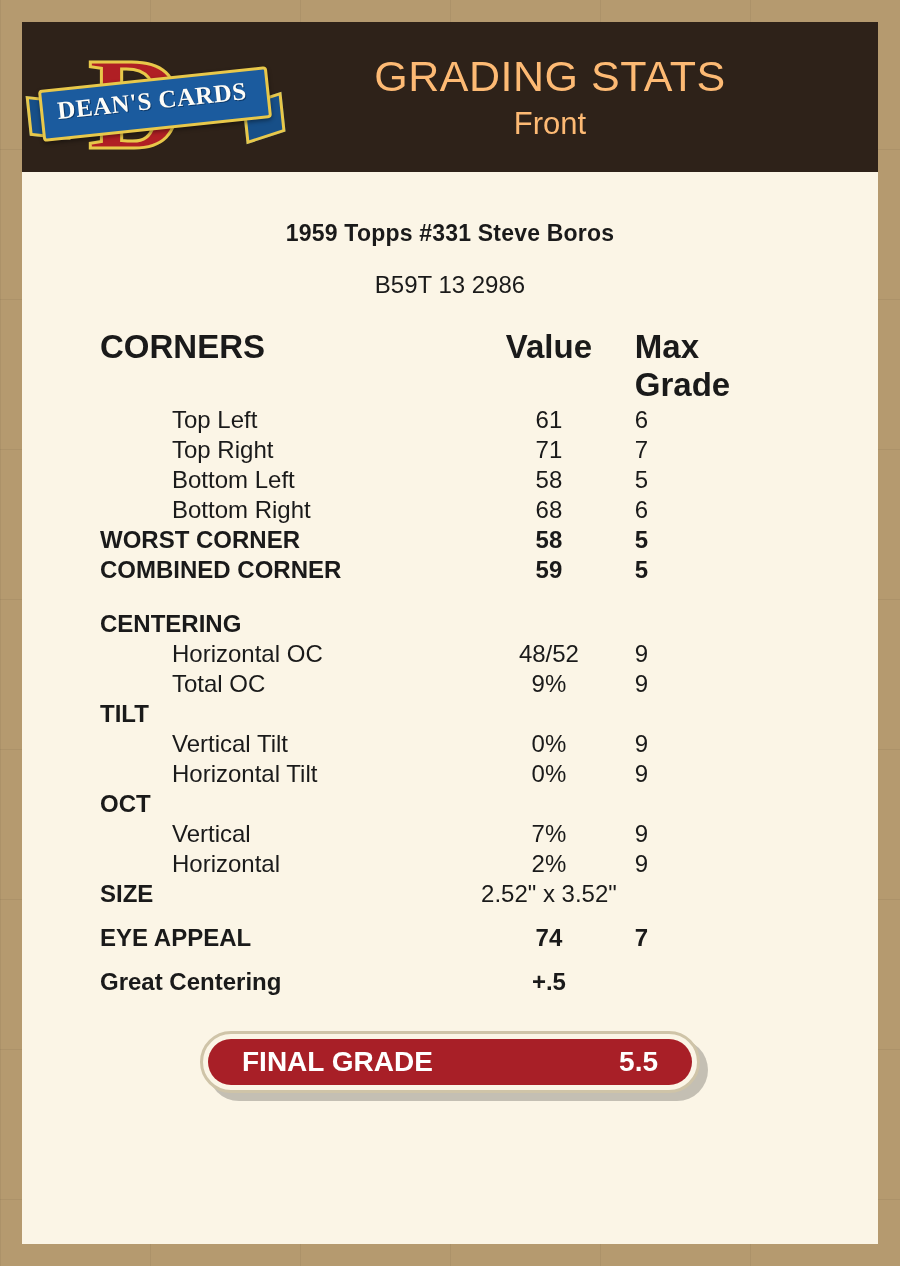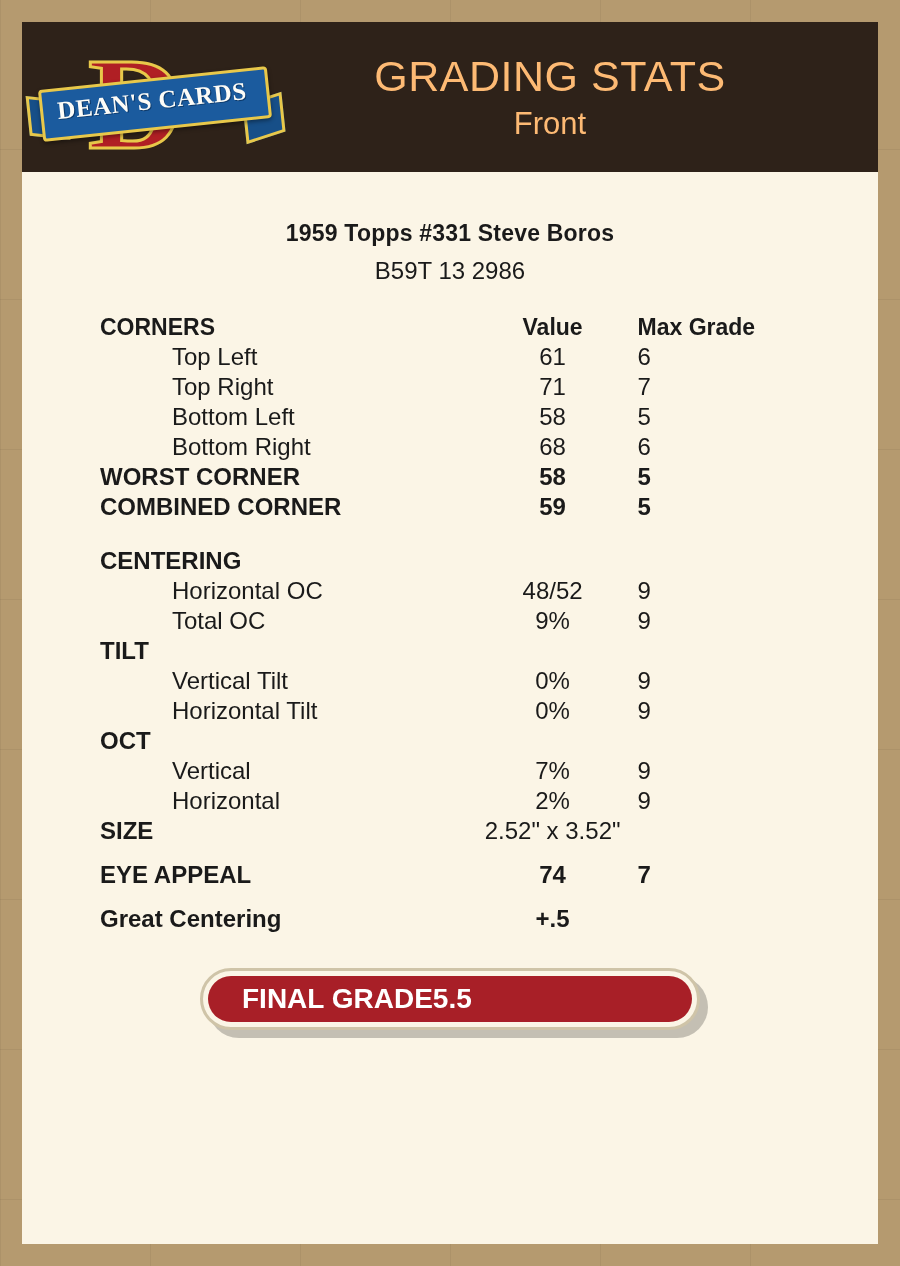--- a/index.html
+++ b/index.html
@@ -128,41 +128,41 @@
     text-align: center;
     font-size: 23px;
     font-weight: bold;
     margin-top: 48px;
     letter-spacing: 0.2px;
   }
   .card-sub {
     text-align: center;
     font-size: 24px;
     font-weight: normal;
-    margin-top: 10px;
+    margin-top: 24px;
   }
   table.stats {
     width: 700px;
     margin: 28px auto 0 auto;
     border-collapse: collapse;
     font-size: 24px;
   }
   table.stats td {
     padding: 1px 0;
     vertical-align: baseline;
   }
   td.label       { width: 330px; text-align: left; padding-left: 22px; }
   td.label.sub   { padding-left: 72px; }
   td.value       { width: 190px; text-align: center; }
   td.grade       { width: 180px; text-align: left; }
   tr.bold td     { font-weight: bold; }
   td.head        { font-weight: bold; }
   .spacer td     { height: 22px; padding: 0; }
   .spacer-sm td  { height: 12px; padding: 0; }
-  .row-h td      { font-weight: bold; font-size: 23px; }
+  .row-h td      { font-weight: bold; font-size: 33px; }
   .final-wrap {
     margin: 34px auto 0 auto;
     width: 500px;
     position: relative;
   }
   .final-shadow {
     position: absolute;
     left: 8px;
     top: 8px;
     width: 500px;
@@ -180,20 +180,21 @@
     box-sizing: border-box;
     padding: 5px;
   }
   .final-inner {
     width: 100%;
     height: 100%;
     background: #a81f27;
     border-radius: 26px;
     display: flex;
     align-items: center;
+    justify-content: space-between;
     padding: 0 34px;
     box-sizing: border-box;
     color: #ffffff;
     font-size: 28px;
     font-weight: bold;
   }
 </style>
 </head>
 <body>
 

